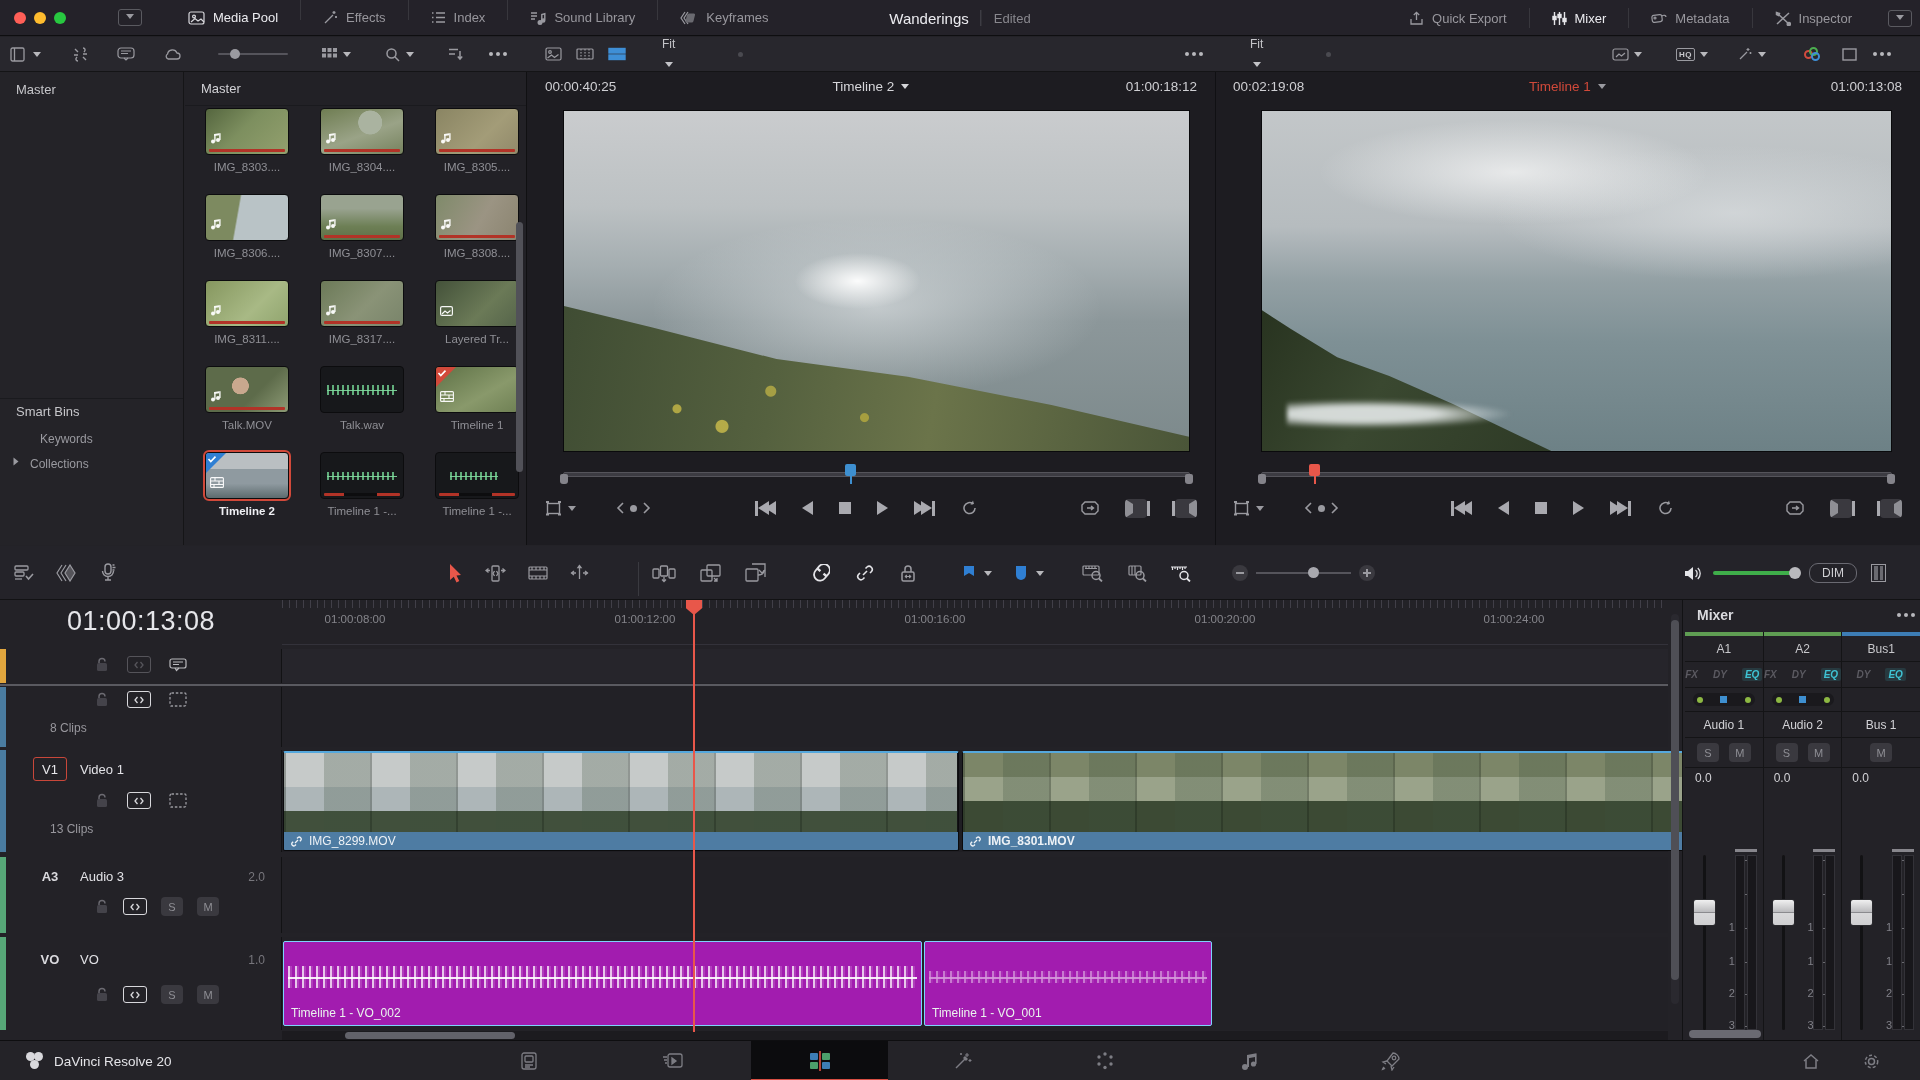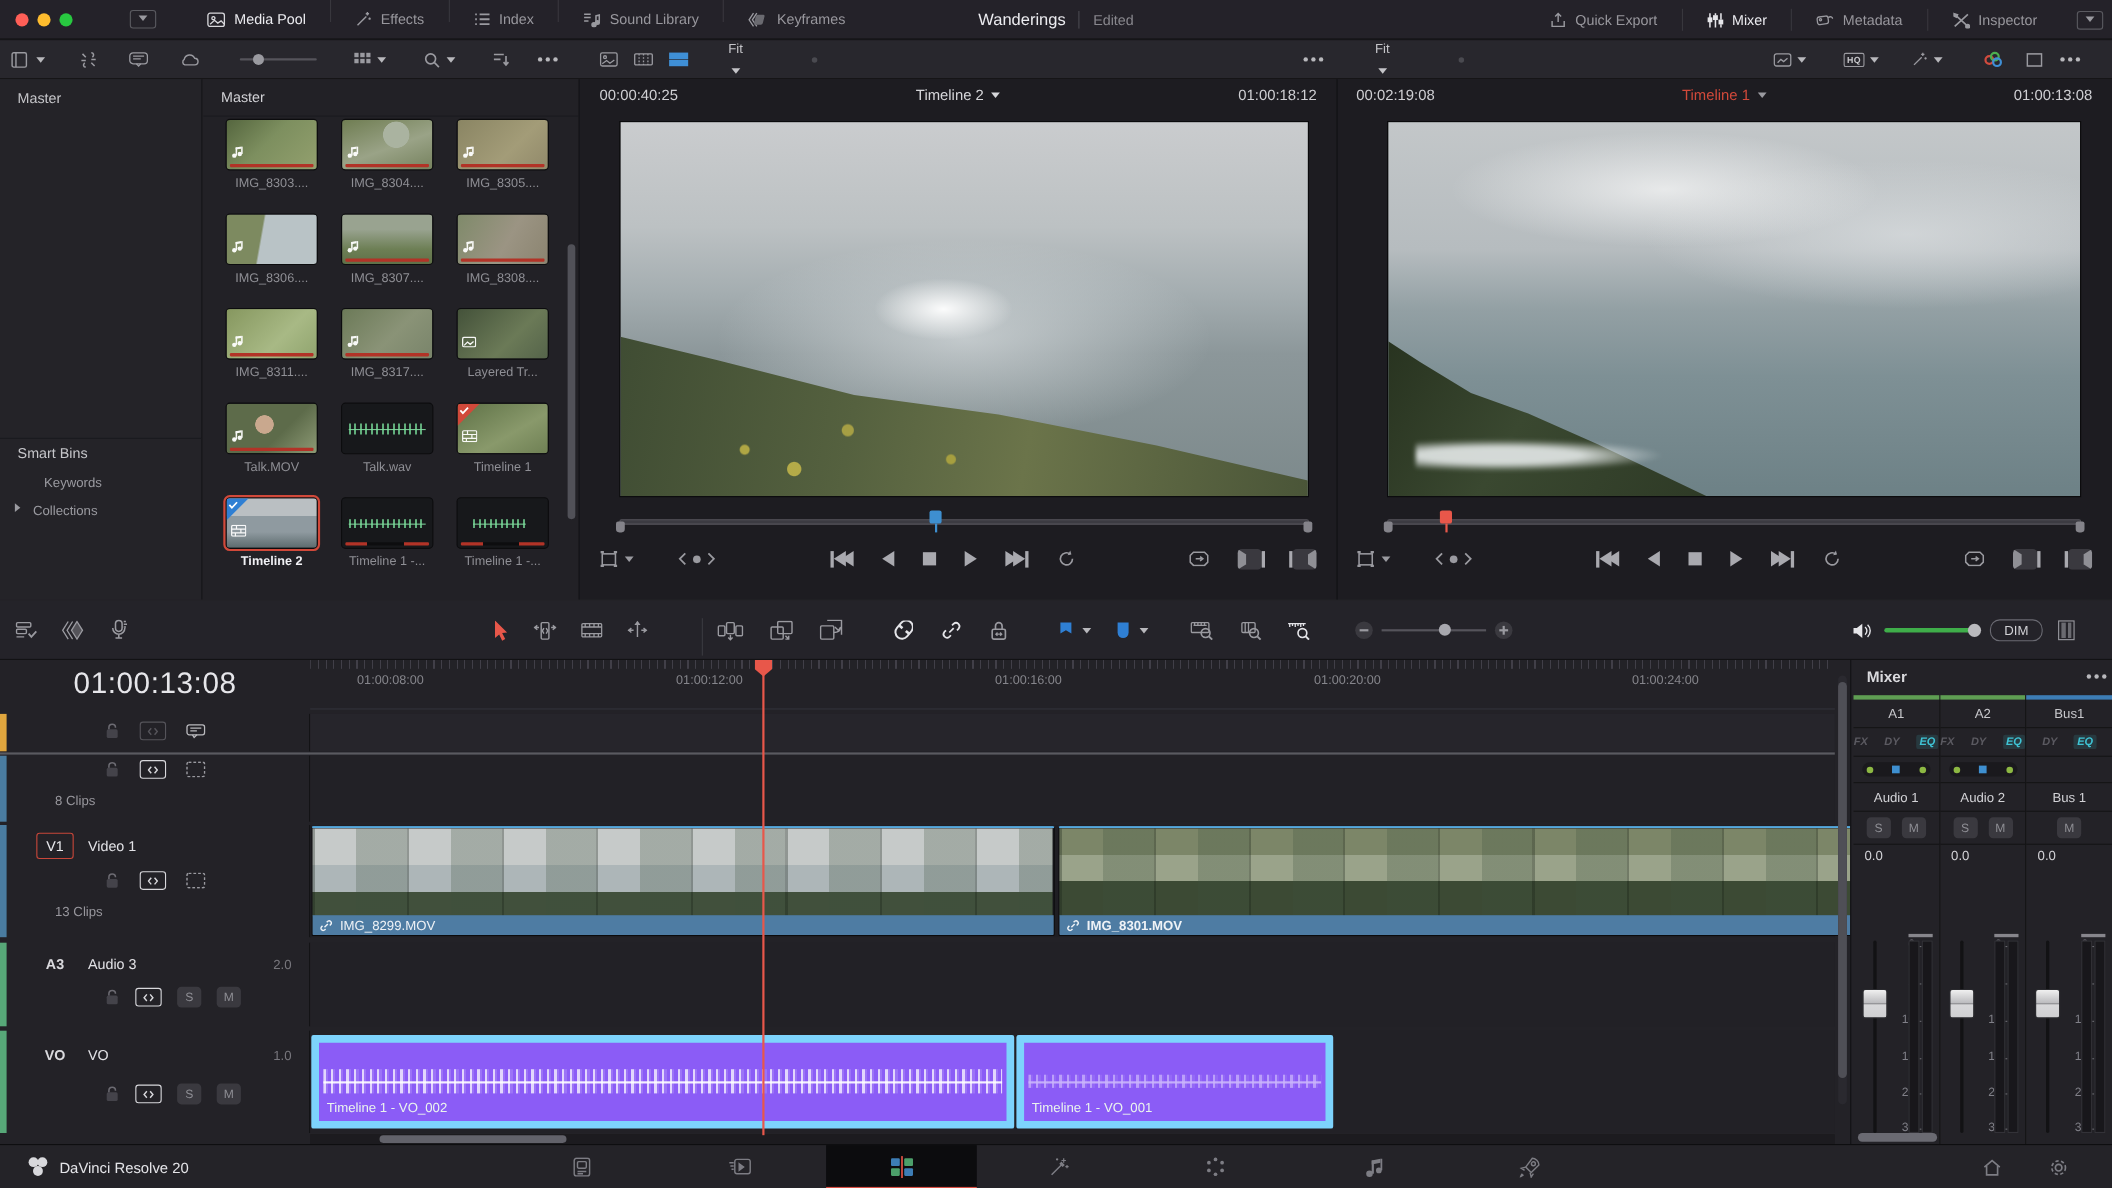--- a/index.html
+++ b/index.html
@@ -47,21 +47,21 @@
   .swirl { position:relative; width:16px; height:14px; }
   .swirl i { position:absolute; width:9px; height:9px; border-radius:50%; border:2px solid; }
 
   
   .mediapool { position:absolute; left:0; top:72px; width:527px; height:473px; background:#222126; border-right:1px solid #101012; }
   .bin-tree { position:absolute; left:0; top:0; width:184px; height:473px; background:#242328; border-right:1px solid #151517; }
   .tree-item { color:#c6c6ca; font-size:13px; padding:10px 16px; }
   .tree-sub { color:#9a9aa0; font-size:12px; }
   .bin-main { position:absolute; left:185px; top:0; right:0; bottom:0; }
   .bin-title { color:#d2d2d6; font-size:13px; padding:9px 16px; border-bottom:1px solid #1a1a1e; }
-  .clipgrid { position:absolute; left:14px; top:36px; display:grid; grid-template-columns:repeat(3,96px); grid-auto-rows:86px; column-gap:9px; }
+  .clipgrid { position:absolute; left:14px; top:36px; display:grid; grid-template-columns:repeat(3,96px); grid-auto-rows:86px; column-gap:19px; }
   .mclip { width:96px; text-align:center; position:relative; }
   .thumb { position:relative; width:84px; height:47px; margin:0 auto; border-radius:4px; border:1px solid #0c0c0e; overflow:hidden; }
   .mclip .lbl { display:block; margin-top:6px; color:#8f8f95; font-size:11.5px; white-space:nowrap; overflow:hidden; }
   .mclip.sel .thumb { outline:2px solid #d1493a; outline-offset:0px; }
   .mclip.sel .lbl { color:#f0f0f4; font-weight:bold; }
   .usage { position:absolute; left:3px; right:3px; bottom:2px; height:3px; background:#b23327; border-radius:1px; }
   .usage.split { background:linear-gradient(90deg,#b23327 0 26%,rgba(0,0,0,.45) 26% 70%,#b23327 70% 100%); }
   .badge { position:absolute; left:4px; bottom:7px; color:#f2f2f4; opacity:.95; }
   .corner { position:absolute; left:0; top:0; width:0;height:0; border-top:20px solid #2f7fd3; border-right:20px solid transparent; }
   .corner.red { border-top-color:#d1493a; }
@@ -143,21 +143,21 @@
   .clip-text .clbl { position:absolute; left:0; right:0; bottom:0; height:19px; display:flex; align-items:center; gap:6px; padding-left:7px; color:#f4f1e6; font-size:12px; }
   .vclip { border:1px solid #0b0b0d; border-top:2px solid #55a8dd; }
   .vclip .strip { position:absolute; left:0; right:0; top:0; height:80px;
      background:linear-gradient(180deg,#c6cac9 0 42%,#adb6b8 42% 72%,#41503c 72% 100%);
   }
   .vclip .strip::after { content:""; position:absolute; inset:0;
      background:repeating-linear-gradient(90deg, rgba(20,30,20,.30) 0 2px, transparent 2px 86px),
                 repeating-linear-gradient(90deg, transparent 0 40px, rgba(60,80,60,.25) 40px 86px);
   }
   .vclip .clbl { position:absolute; left:0; right:0; bottom:0; height:18px; background:#4e7ca3; color:#eef2f6; display:flex; align-items:center; gap:7px; padding-left:7px; font-size:12px; }
-  .aclip { background:#8b5cf6; border:7px solid #7dd3fc; }
+  .aclip { background:#a21caf; border:1px solid #7dd3fc; }
   .aclip .wave { position:absolute; left:4px; right:4px; top:24px; height:22px;
      background:repeating-linear-gradient(90deg, rgba(255,255,255,.75) 0 2px, rgba(255,255,255,.15) 2px 4px, transparent 4px 7px); }
   .aclip .wave::after { content:""; position:absolute; left:0; right:0; top:50%; height:1.5px; background:rgba(255,255,255,.9); }
   .aclip .wave.quiet { opacity:.55; height:12px; top:29px; }
   .aclip .clbl { position:absolute; left:7px; bottom:5px; color:#eaf4ee; font-size:12px; }
   .playhead { position:absolute; top:0; bottom:8px; width:2px; background:#e8574a; z-index:30; }
   .playhead::before { content:""; position:absolute; left:-7px; top:0; width:16px; height:15px; background:#e8574a;
      clip-path:polygon(0 0,100% 0,100% 55%,50% 100%,0 55%); }
   .hscroll { position:absolute; left:282px; right:14px; bottom:0; height:9px; background:#1c1b1f; }
   .hscroll i { position:absolute; left:63px; width:170px; top:1px; bottom:1px; background:#62626a; border-radius:4px; }

